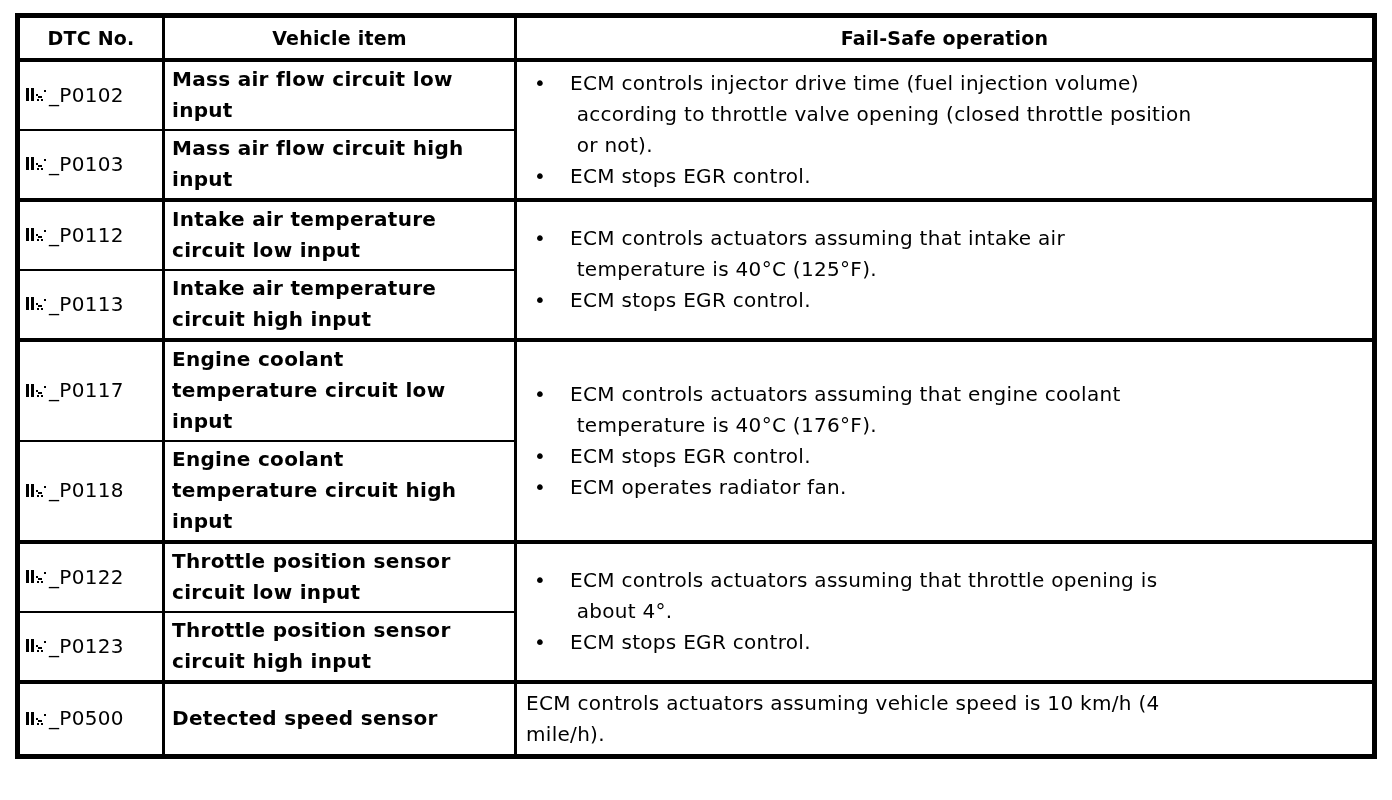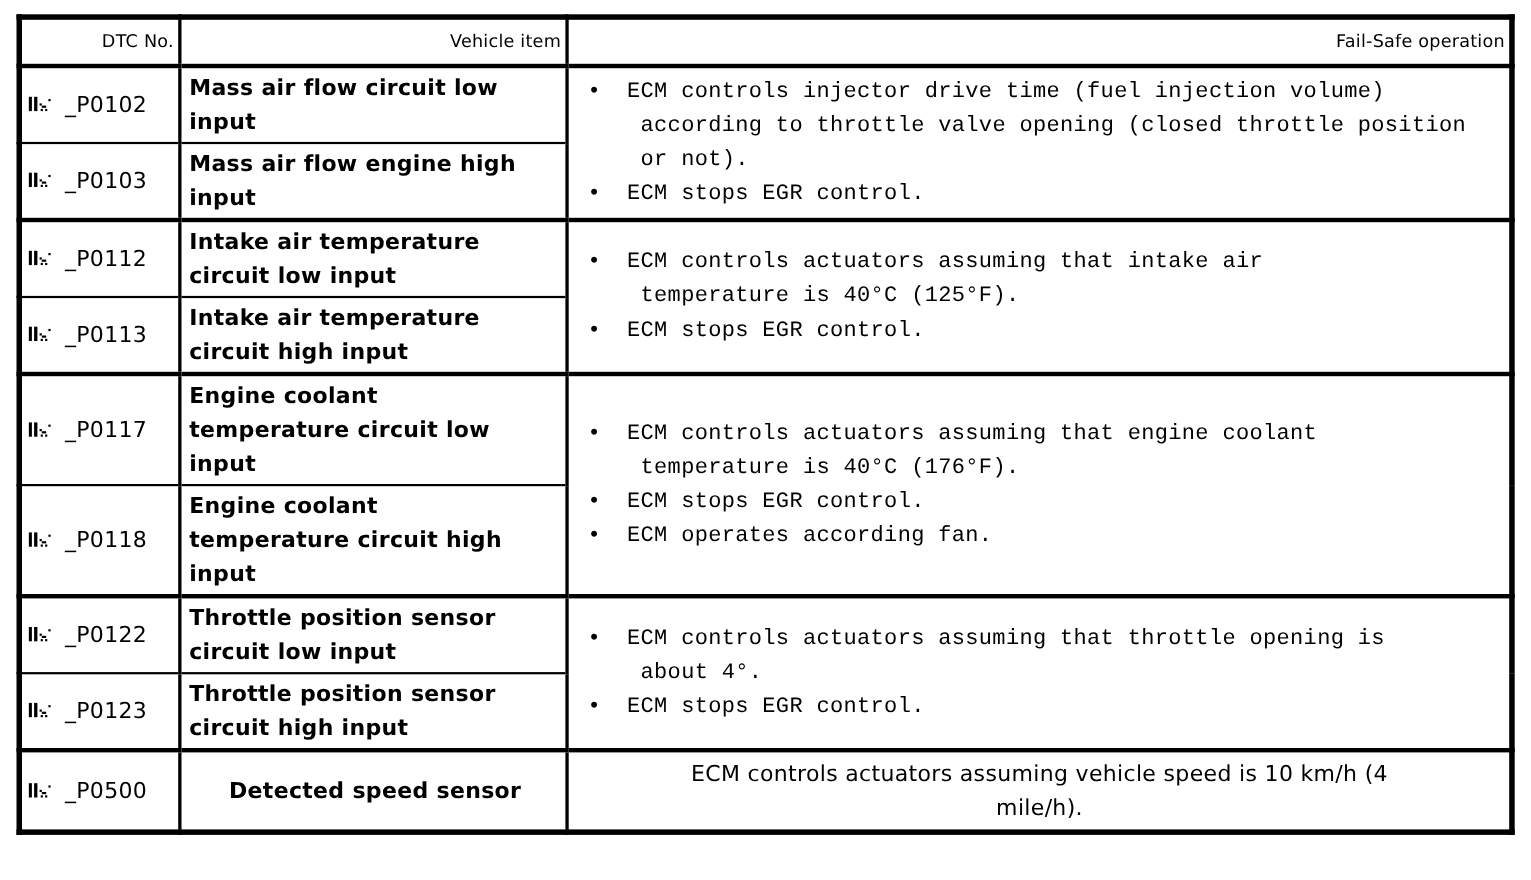--- a/index.html
+++ b/index.html
@@ -26,55 +26,55 @@
   col.c-item { width: 352px; }
   th, td {
     border: 2px solid #000;
     overflow: hidden;
     vertical-align: middle;
   }
   th {
     border-bottom-width: 4px;
     border-left-width: 3px;
     border-right-width: 3px;
-    font-size: 16px;
-    font-weight: normal;
-    text-align: right;
+    font-size: 19px;
+    font-weight: bold;
+    text-align: center;
     padding: 5px 4px;
     letter-spacing: 0.2px;
   }
   td {
     border-left-width: 3px;
     border-right-width: 3px;
     font-size: 20px;
     line-height: 31px;
     letter-spacing: 0.3px;
   }
   tr.sec-start > td { border-top-width: 4px; }
   tr.h-head { height: 44px; }
   tr.h-std  { height: 70px; }
   tr.h-tall { height: 101px; }
-  tr.h-last { height: 72px; text-align: center; }
+  tr.h-last { height: 72px; }
 
   td.dtc { padding: 0 2px 0 6px; }
   .dtc-inner {
     display: flex;
     align-items: center;
-    gap: 12px;
+    gap: 2px;
     white-space: nowrap;
   }
   .dtc-inner svg { flex: 0 0 auto; display: block; }
 
   td.item {
     padding: 2px 4px 2px 7px;
     white-space: pre-wrap;
     font-weight: bold;
   }
 
-  td.failsafe { padding: 4px 8px 4px 0; font-family: Liberation Mono, monospace; }
+  td.failsafe { padding: 4px 8px 4px 0; }
   ul.fs {
     list-style: none;
     margin: 0;
     padding: 0;
   }
   li.fsb {
     position: relative;
     padding-left: 53px;
     white-space: pre-wrap;
   }
@@ -145,21 +145,21 @@
                   <rect x="10" y="7" width="2" height="2"></rect>
                   <rect x="12" y="9" width="4" height="2"></rect>
                   <rect x="11" y="12" width="2" height="2"></rect>
                   <rect x="15" y="12" width="2" height="2"></rect>
                   <rect x="18" y="3" width="2" height="2"></rect>
                 </g>
               </svg>
           <span>_P0103</span>
         </span>
       </td>
-      <td class="item">Mass air flow engine high
+      <td class="item">Mass air flow circuit high
 input</td>
     </tr>
 
     <tr class="h-std sec-start">
       <td class="dtc">
         <span class="dtc-inner">
           <svg width="21" height="16" viewBox="0 0 21 16" aria-hidden="true">
                 <g fill="#000">
                   <rect x="0" y="1" width="3" height="13"></rect>
                   <rect x="5" y="1" width="3" height="13"></rect>
@@ -222,21 +222,21 @@
         </span>
       </td>
       <td class="item">Engine coolant
 temperature circuit low
 input</td>
       <td class="failsafe" rowspan="2">
         <ul class="fs">
           <li class="fsb">ECM controls actuators assuming that engine coolant
  temperature is 40°C (176°F).</li>
           <li class="fsb">ECM stops EGR control.</li>
-          <li class="fsb">ECM operates according fan.</li>
+          <li class="fsb">ECM operates radiator fan.</li>
         </ul>
       </td>
     </tr>
     <tr class="h-tall">
       <td class="dtc">
         <span class="dtc-inner">
           <svg width="21" height="16" viewBox="0 0 21 16" aria-hidden="true">
                 <g fill="#000">
                   <rect x="0" y="1" width="3" height="13"></rect>
                   <rect x="5" y="1" width="3" height="13"></rect>

